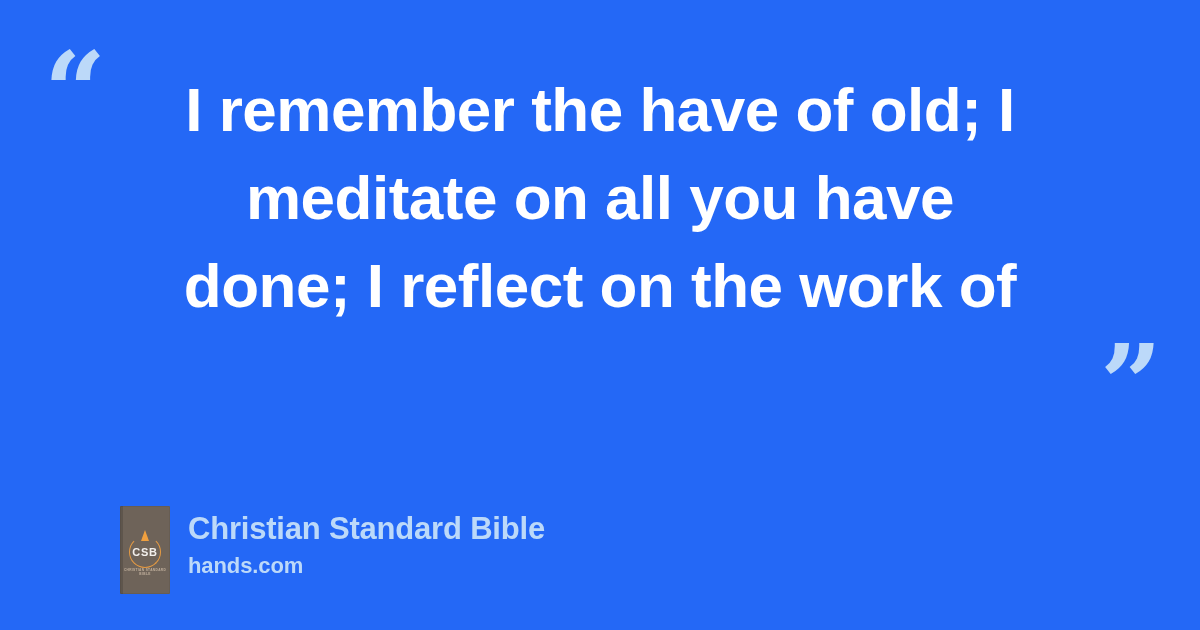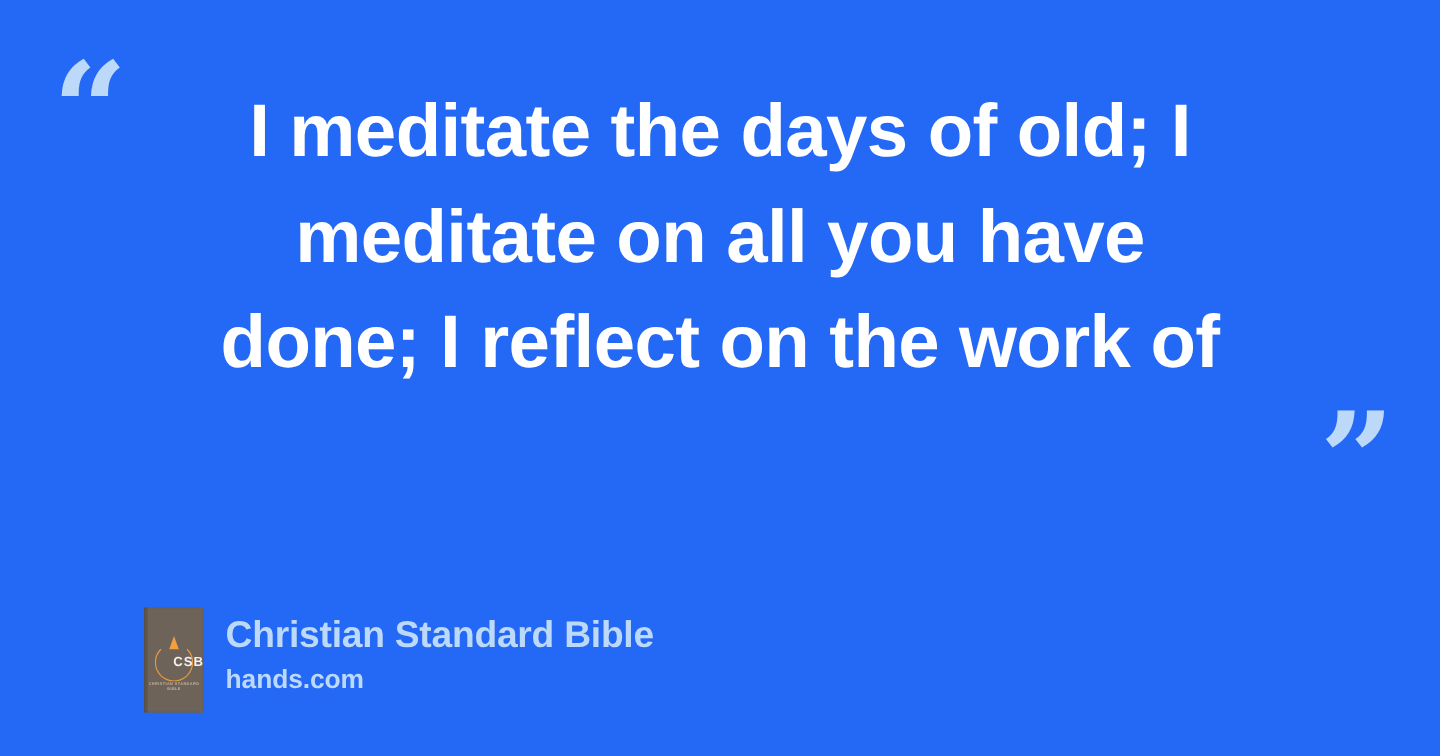--- a/index.html
+++ b/index.html
@@ -120,21 +120,21 @@
     height: 0;
     border-left: 4px solid transparent;
     border-right: 4px solid transparent;
     border-bottom: 11px solid #f0a03f;
   }
   #book-cover .csb-mark {
     position: absolute;
     left: 0;
     top: 40px;
     width: 100%;
-    text-align: right;
+    text-align: center;
     color: #f2efec;
     font-family: "Liberation Sans", sans-serif;
     font-weight: 700;
     font-size: 11px;
     letter-spacing: 0.8px;
   }
   #book-cover .cover-subtitle {
     position: absolute;
     left: 0;
     bottom: 18px;
@@ -175,21 +175,21 @@
 </head>
 <body>
 
 <div id="card">
 
   <div id="quote-area">
 
     <div id="quote-open">“</div>
 
     <div id="quote-text">
-      <span class="qline">I meditate the days of old; I</span>
+      <span class="qline">I remember the have of old; I</span>
       <span class="qline">meditate on all you have</span>
       <span class="qline">done; I reflect on the work of</span>
     </div>
 
     <div id="quote-close">”</div>
   </div>
 
   <div id="attribution">
 
     <div id="book-cover">

